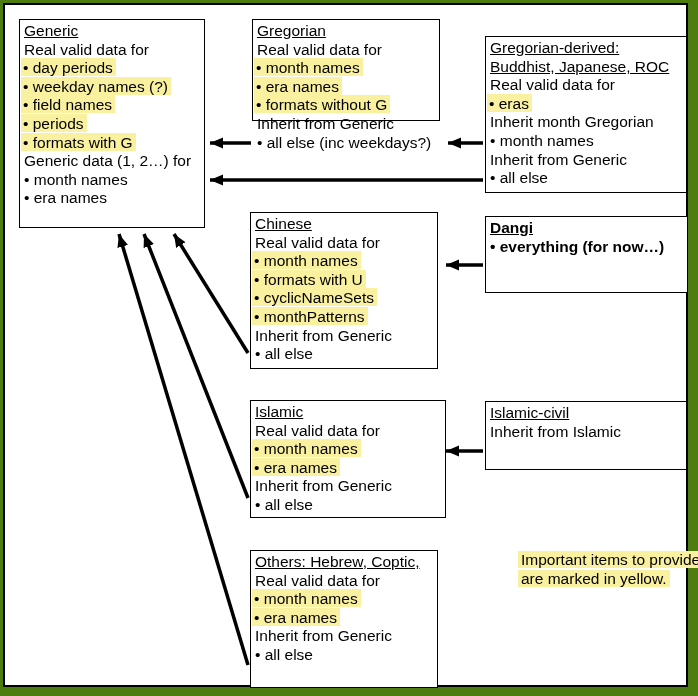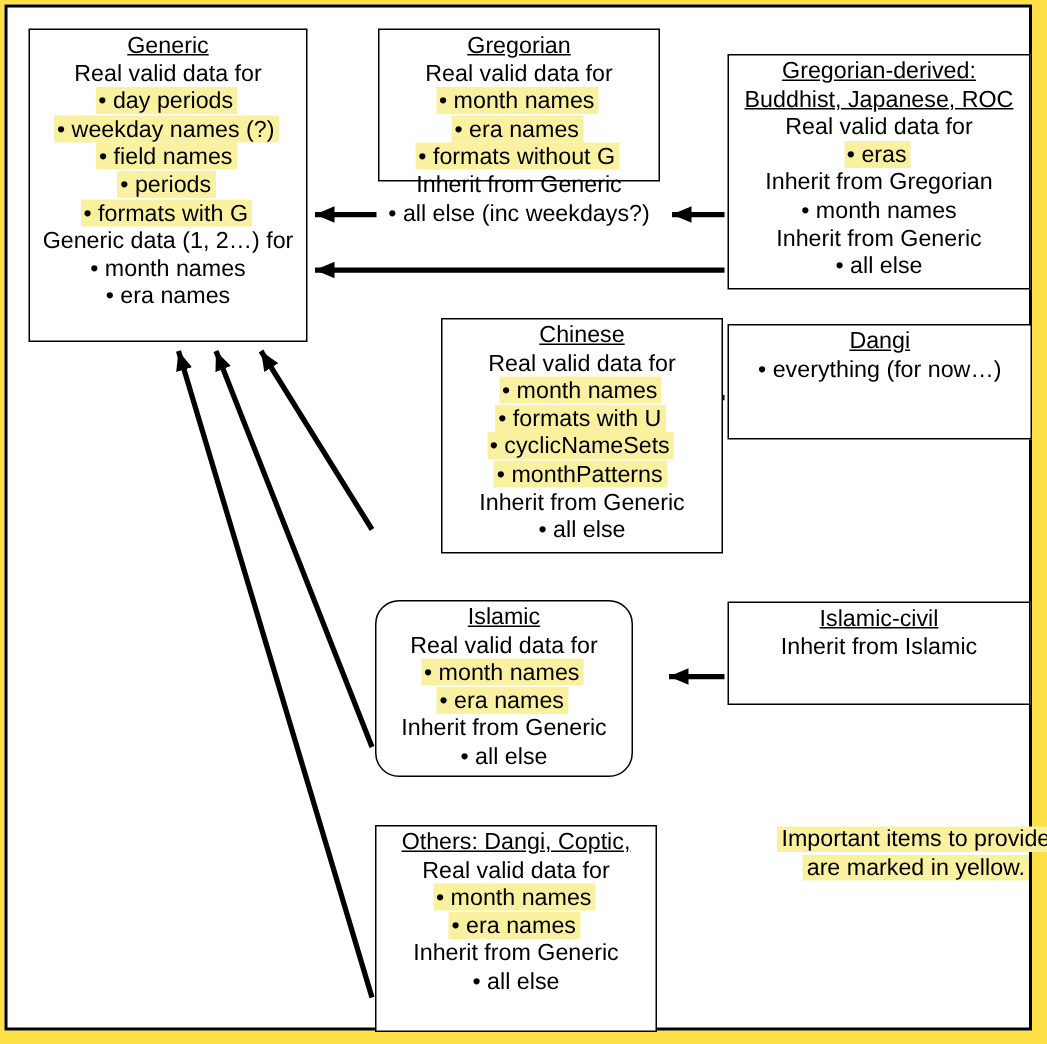--- a/index.html
+++ b/index.html
@@ -3,21 +3,21 @@
 <meta charset="utf-8">
 <style>
   * { box-sizing: border-box; margin: 0; padding: 0; }
   html, body { background: #fff; }
   body {
     width: 698px; height: 696px;
     font-family: "Liberation Sans", "DejaVu Sans", sans-serif;
     position: relative;
     color: #000;
   }
-  .page { position: absolute; inset: 0; background: #fde047; text-align: center; }
+  .page { position: absolute; inset: 0; background: #4d7c0f; }
   .frame {
     position: absolute;
     left: 3px; top: 3px; width: 685px; height: 684px;
     border: 2px solid #000;
     background: #fff;
   }
   .box {
     position: absolute;
     border: 1.5px solid #000;
     background: #fff;
@@ -35,23 +35,23 @@
     position: absolute;
     font-size: 15.5px;
     line-height: 18.6px;
     white-space: nowrap;
   }
   .note .bline span.hl { background: #faf1a0; padding: 0 3px; margin-left: -2px; }
   
   [data-box="generic"]          { left: 14px;  top: 14px;  width: 186px; height: 209px; }
   [data-box="gregorian"]        { left: 247px; top: 14px;  width: 188px; height: 102px; }
   [data-box="gregorian_derived"]{ left: 480px; top: 31px;  width: 202px; height: 157px; }
-  [data-box="chinese"]          { left: 245px; top: 207px; width: 188px; height: 157px; margin-left: 44px; }
-  [data-box="dangi"]            { left: 480px; top: 211px; width: 203px; height: 77px; }
-  [data-box="islamic"]          { left: 245px; top: 395px; width: 172px; height: 118px; border-radius: 16px; }
+  [data-box="chinese"]          { left: 245px; top: 207px; width: 188px; height: 157px; }
+  [data-box="dangi"]            { left: 480px; top: 211px; width: 203px; height: 77px; font-weight: bold; }
+  [data-box="islamic"]          { left: 245px; top: 395px; width: 196px; height: 118px; }
   [data-box="islamic_civil"]    { left: 480px; top: 396px; width: 202px; height: 69px; }
   [data-box="others"]           { left: 245px; top: 545px; width: 188px; height: 138px; }
   .note { left: 476px; top: 546px; margin-left: 39px; }
   svg.arrows { position: absolute; inset: 0; width: 698px; height: 696px; pointer-events: none; }
 </style>
 </head>
 <body>
 
 <div class="page">
   <div class="frame">
@@ -91,21 +91,21 @@
         <div class="bline"><span class="hl">• era names</span></div>
         <div class="bline"><span class="hl">• formats without G</span></div>
         <div class="bline"><span>Inherit from Generic</span></div>
         <div class="bline"><span>• all else (inc weekdays?)</span></div>
       </div>
     <div class="box" data-box="gregorian_derived">
         <div class="bline title"><span>Gregorian-derived:</span></div>
         <div class="bline title"><span>Buddhist, Japanese, ROC</span></div>
         <div class="bline"><span>Real valid data for</span></div>
         <div class="bline"><span class="hl">• eras</span></div>
-        <div class="bline"><span>Inherit from Gregorian</span></div>
+        <div class="bline"><span>Inherit month Gregorian</span></div>
         <div class="bline"><span>• month names</span></div>
         <div class="bline"><span>Inherit from Generic</span></div>
         <div class="bline"><span>• all else</span></div>
       </div>
     <div class="box" data-box="chinese">
         <div class="bline title"><span>Chinese</span></div>
         <div class="bline"><span>Real valid data for</span></div>
         <div class="bline"><span class="hl">• month names</span></div>
         <div class="bline"><span class="hl">• formats with U</span></div>
         <div class="bline"><span class="hl">• cyclicNameSets</span></div>
@@ -123,21 +123,21 @@
         <div class="bline"><span class="hl">• month names</span></div>
         <div class="bline"><span class="hl">• era names</span></div>
         <div class="bline"><span>Inherit from Generic</span></div>
         <div class="bline"><span>• all else</span></div>
       </div>
     <div class="box" data-box="islamic_civil">
         <div class="bline title"><span>Islamic-civil</span></div>
         <div class="bline"><span>Inherit from Islamic</span></div>
       </div>
     <div class="box" data-box="others">
-        <div class="bline title"><span>Others: Dangi, Coptic,</span></div>
+        <div class="bline title"><span>Others: Hebrew, Coptic,</span></div>
         <div class="bline"><span>Real valid data for</span></div>
         <div class="bline"><span class="hl">• month names</span></div>
         <div class="bline"><span class="hl">• era names</span></div>
         <div class="bline"><span>Inherit from Generic</span></div>
         <div class="bline"><span>• all else</span></div>
       </div>
 
     <div class="note">
       <div class="bline">
         <span class="hl">Important items to provide</span>

